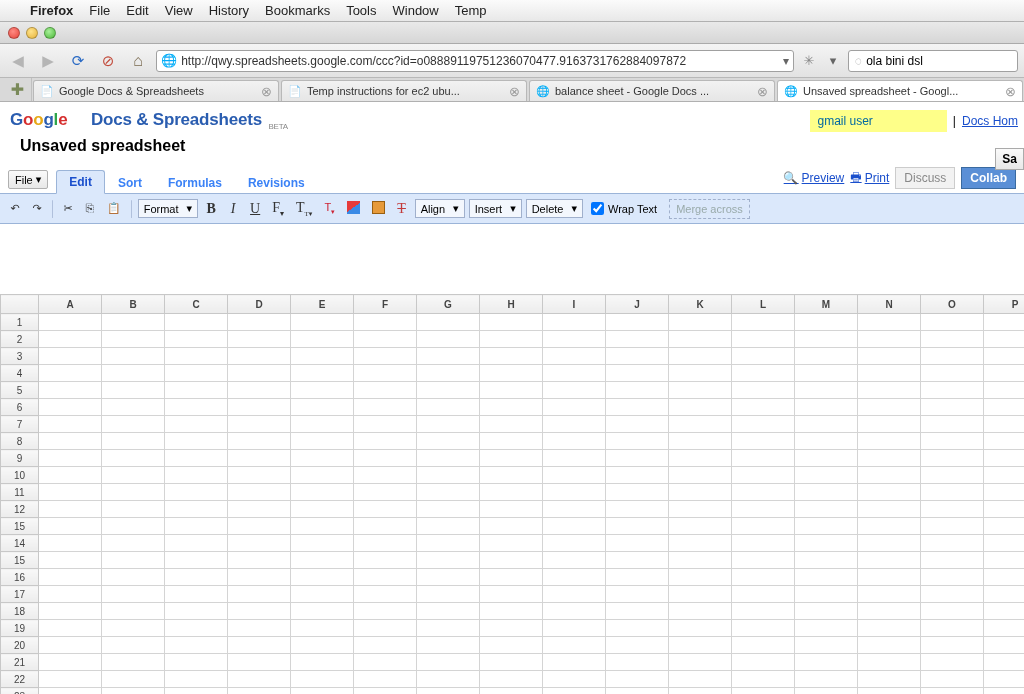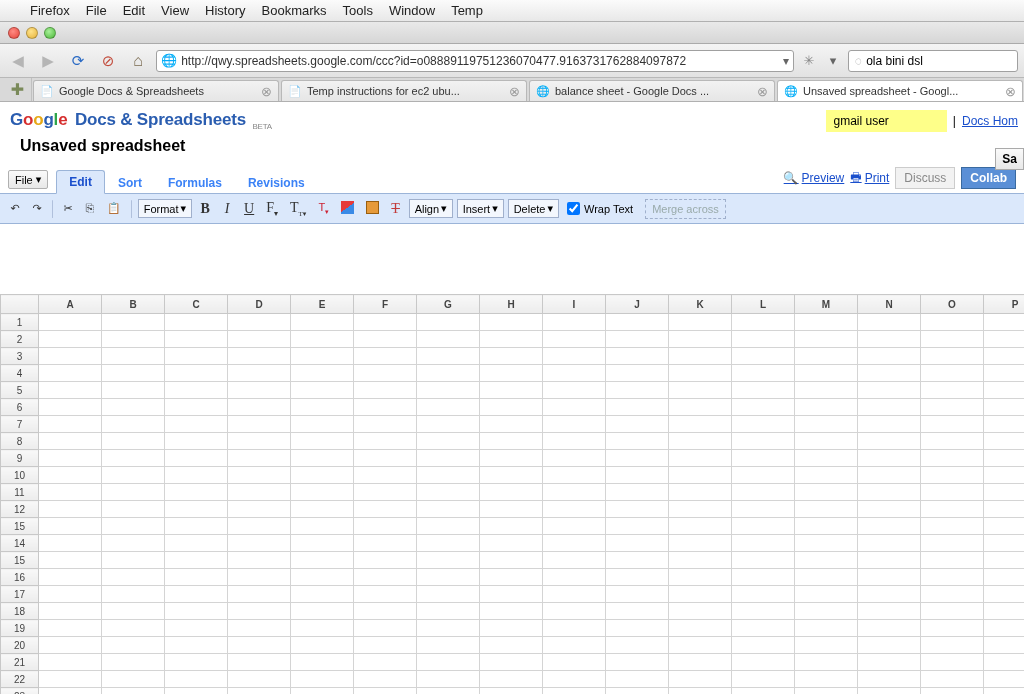--- a/index.html
+++ b/index.html
@@ -17,21 +17,21 @@
   background: linear-gradient(#fbfbfb, #e8e8e8);
   border-bottom: 1px solid #b0b0b0;
   display: flex;
   align-items: center;
   padding: 0 8px;
   gap: 16px;
   font-size: 13px;
   color: #222;
 }
 .mac-menubar .apple { font-size: 15px; margin-right: 6px; }
-.mac-menubar .appname { font-weight: normal; }
+.mac-menubar .appname { font-weight: bold; }
 
 .win-titlebar {
   height: 22px;
   background: linear-gradient(#e9e9e9, #d6d6d6);
   border-bottom: 1px solid #aaa;
   display: flex;
   align-items: center;
   position: relative;
   color: #444;
   font-size: 12px;
@@ -142,34 +142,34 @@
 }
 .gd-header {
   padding: 8px 10px 4px;
   position: relative;
 }
 .logo { font-size: 17px; letter-spacing: -0.2px; }
 .logo .g-b { color: #2a5db0; font-weight: bold; }
 .logo .g-r { color: #d62f2f; font-weight: bold; }
 .logo .g-y { color: #e6a817; font-weight: bold; }
 .logo .g-g { color: #2ea54a; font-weight: bold; }
-.logo .prod { color: #2a5db0; font-weight: bold; margin-left: 3px; }
+.logo .prod { color: #2a5db0; font-weight: bold; margin-left: 19px; }
 .logo .beta { font-size: 8px; color: #888; vertical-align: sub; margin-left: 2px; }
 .user-band {
   position: absolute;
   right: 6px; top: 8px;
   display: flex;
   align-items: center;
   gap: 6px;
   font-size: 12px;
 }
 .user-badge {
   background: #feff89;
-  padding: 4px 58px 4px 8px;
-  color: #000000;
+  padding: 4px 74px 4px 8px;
+  color: #0369a1;
 }
 .docs-home { color: #1a4fcc; text-decoration: underline; }
 .gd-title { font-size: 16px; font-weight: bold; color: #000; margin: 6px 0 0 10px; }
 .gd-tabs {
   display: flex;
   align-items: flex-end;
   padding: 8px 8px 0;
   border-bottom: 1px solid #9bb4d8;
   gap: 0;
 }
@@ -229,21 +229,21 @@
   cursor: pointer;
   color: #333;
   border-radius: 2px;
 }
 .tbtn.sep { border-right: 1px solid #b0c0dc; width: 1px; min-width: 1px; padding: 0; margin: 0 2px; height: 18px;}
 .tsel {
   border: 1px solid #a0b0cc;
   background: #f3f7fd;
   padding: 2px 5px;
   font-size: 11px;
-  display: flex; align-items: center; gap: 2px;
+  display: flex; align-items: center; gap: 8px;
   cursor: pointer;
 }
 .wrap-chk { display: flex; align-items: center; gap: 4px; margin-left: 4px;}
 .merge-dashed { border: 1px dashed #a0b0cc; padding: 3px 6px; color: #9aa; font-size: 11px; margin-left: 8px;}
 .t-bold { font-weight: bold; font-family: "Times New Roman"; font-size: 14px;}
 .t-ital { font-style: italic; font-family: "Times New Roman"; font-size: 14px;}
 .t-under { text-decoration: underline; font-family: "Times New Roman"; font-size: 14px;}
 .t-f { font-family: "Times New Roman"; font-size: 14px; position: relative;}
 .t-f sub { font-size: 8px; vertical-align: sub;}
 .clr-swatch { width: 13px; height: 13px; display: inline-block;}

